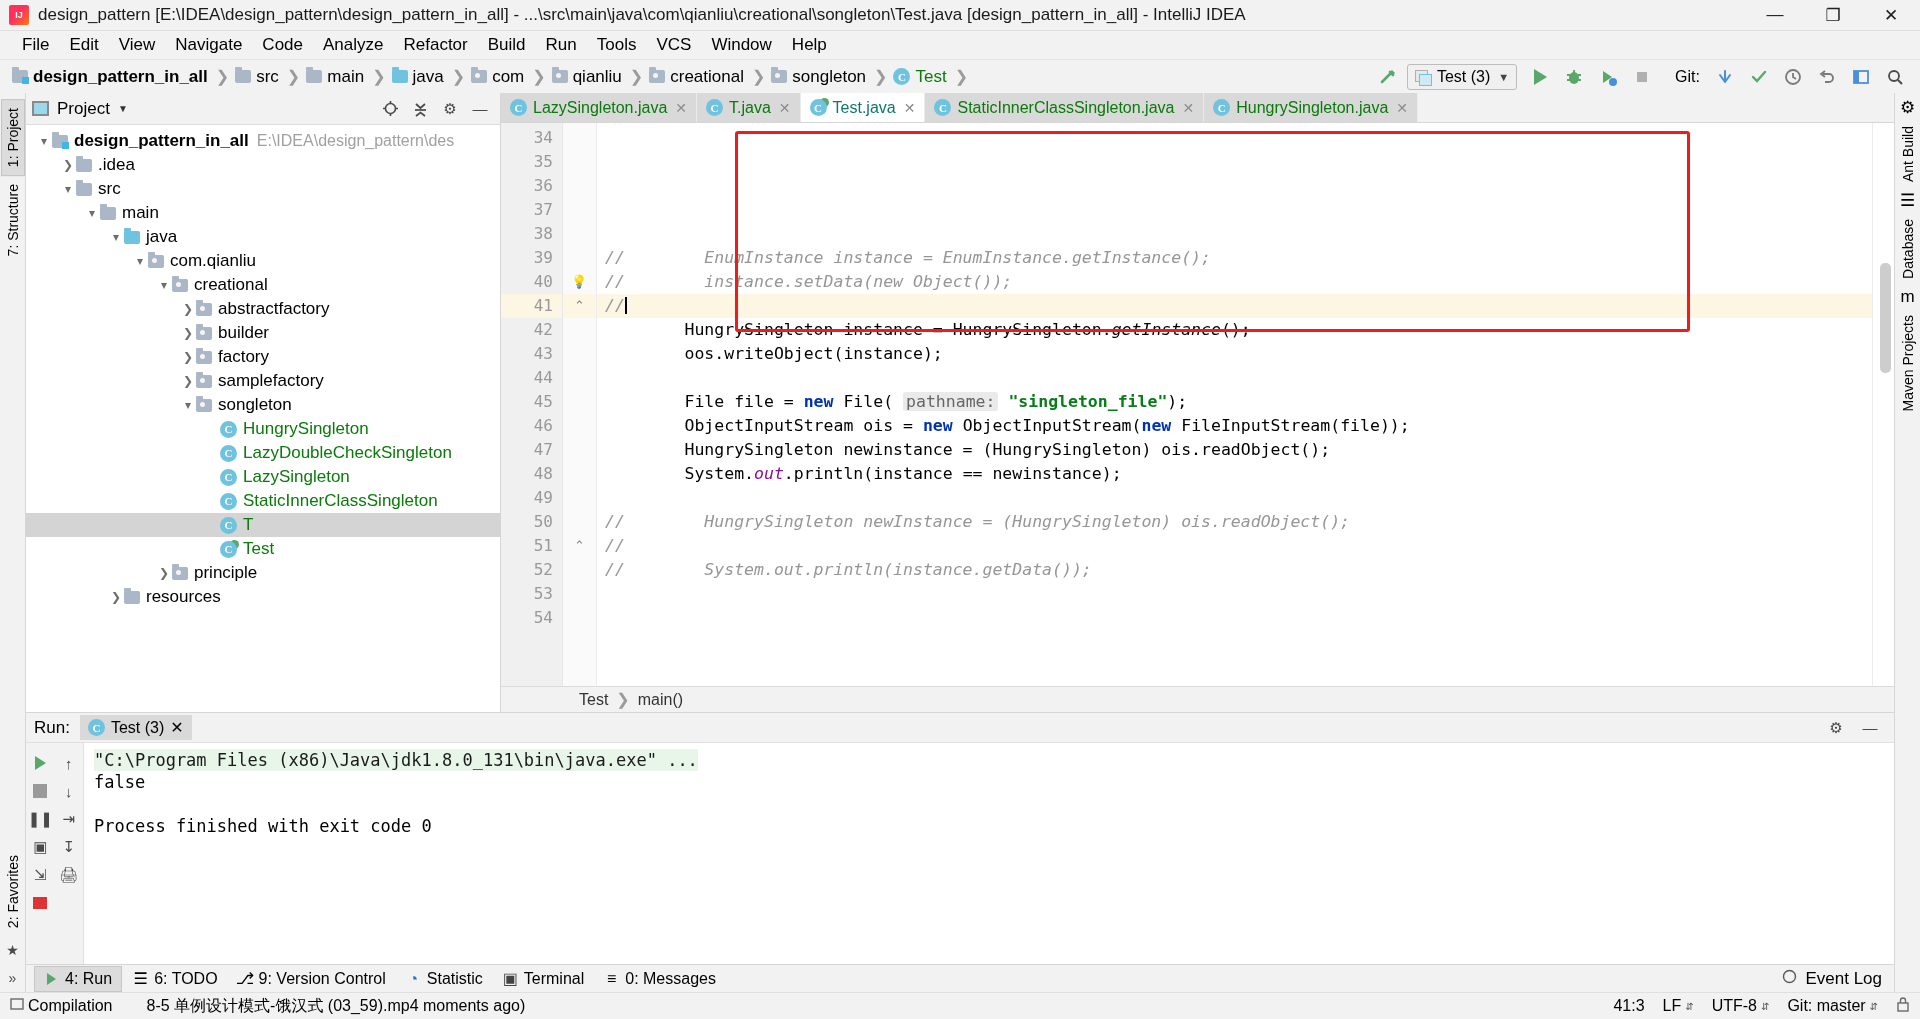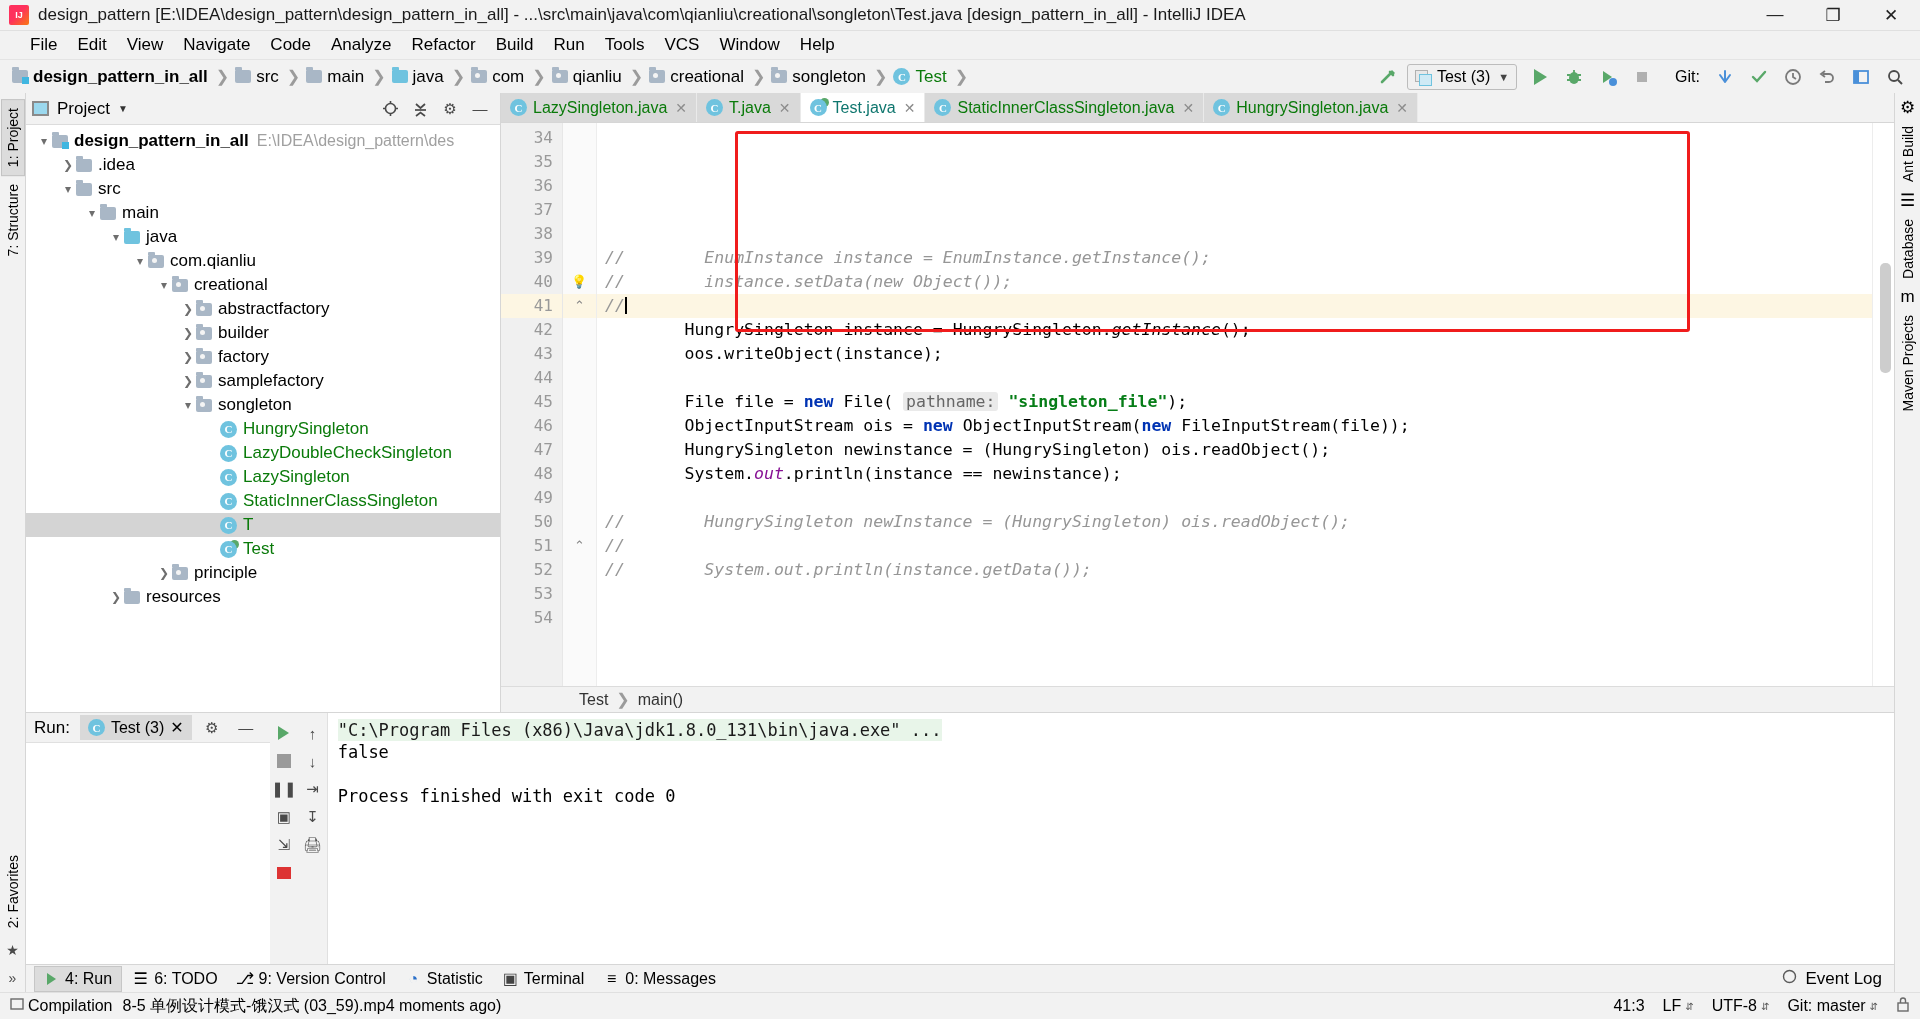--- a/index.html
+++ b/index.html
@@ -28,21 +28,21 @@
     font-weight:bold; display:flex; align-items:center; justify-content:center;
   }
   .titlebar .title-text { font-size:17px; color:#1a1a1a; white-space:nowrap; }
   .titlebar .win-ctrls { margin-left:auto; display:flex; height:33px; }
   .titlebar .win-btn {
     width:58px; height:33px; display:flex; align-items:center; justify-content:center;
     font-size:17px; color:#222;
   }
 
   
-  .menubar { height:28px; background:#f2f2f2; display:flex; align-items:center; padding-left:20px; flex:none; }
+  .menubar { height:28px; background:#f2f2f2; display:flex; align-items:center; padding-left:12px; flex:none; }
   .menubar .mi { padding:3px 10px; font-size:17px; color:#000; }
 
   
   .navbar {
     height:34px; background:#f2f2f2; display:flex; align-items:center;
     border-top:1px solid #e4e4e4; padding-left:8px; flex:none;
   }
   .crumb { display:flex; align-items:center; height:34px; padding:0 2px 0 4px; font-size:17px; }
   .crumb .c-label { margin-left:5px; white-space:nowrap; }
   .crumb.bold .c-label { font-weight:bold; }
@@ -143,21 +143,21 @@
     height:26px; background:#f2f2f2; border-top:1px solid #dcdcdc; display:flex; align-items:center;
     padding-left:78px; gap:8px; font-size:16px; color:#333; flex:none;
   }
   .breadcrumb-bottom .sep{ color:#9b9b9b; }
 
   
   .markstrip{ width:22px; background:#fff; flex:none; border-left:1px solid #ededed; position:relative;}
   .scroll-thumb{ position:absolute; right:3px; width:11px; background:#cdcdcd; border-radius:5px;}
 
   
-  .runpane{ height:252px; background:#fff; display:flex; flex-direction:row; flex:none; border-top:1px solid #d6d6d6;}
+  .runpane{ height:252px; background:#fff; display:flex; flex-direction:column; flex:none; border-top:1px solid #d6d6d6;}
   .run-header{ height:30px; background:#f2f2f2; display:flex; align-items:center; gap:10px; padding:0 8px; flex:none; border-bottom:1px solid #e0e0e0;}
   .run-header .rlabel{ font-size:17px; }
   .run-tab{ display:flex; align-items:center; gap:6px; background:#d9d9d9; padding:3px 8px; font-size:16px;}
   .run-header .right{ margin-left:auto; display:flex; gap:14px; padding-right:6px; }
   .run-body{ flex:1; display:flex; min-height:0;}
   .run-side{ width:58px; background:#f2f2f2; flex:none; display:flex; flex-direction:column; align-items:center; padding-top:6px; border-right:1px solid #e0e0e0;}
   .run-side .sic{ width:26px;height:28px;display:flex;align-items:center;justify-content:center;color:#4a4a4a;font-size:15px;}
   .run-side .cols{ display:flex; width:100%; }
   .console{ flex:1; background:#fff; padding:6px 10px; font-family:"DejaVu Sans Mono", monospace; font-size:17px; overflow:hidden;}
   .console .cmdline{ background:#e8f5e9; color:#1a1a1a; display:inline-block; }
@@ -167,21 +167,21 @@
   .bottombar{ height:28px; background:#f2f2f2; display:flex; align-items:center; gap:2px; padding-left:8px; border-top:1px solid #d6d6d6; flex:none;}
   .bb{ display:flex; align-items:center; gap:6px; padding:3px 9px; font-size:16px;}
   .bb.sel{ background:#dcdcdc; border:1px solid #c6c6c6;}
   .bottombar .right-area{ margin-left:auto; display:flex; align-items:center; gap:8px; padding-right:12px;}
 
   
   .statusbar{ height:27px; background:#f2f2f2; display:flex; align-items:center; padding:0 10px; gap:10px; border-top:1px solid #e0e0e0; font-size:16px; flex:none;}
   .statusbar .right{ margin-left:auto; display:flex; align-items:center; gap:18px;}
   .statusbar .chip{ display:flex; align-items:center; gap:4px;}
   .statusbar .caret{ font-size:10px; color:#555; }
-  .progress-chip{ display:flex; align-items:flex-end; gap:6px; }
+  .progress-chip{ display:flex; align-items:flex-end; gap:6px;margin-left:24px; }
 </style>
 </head>
 <body>
 
 <div class="app">
 
   <div class="titlebar">
     <div class="ij-logo"></div>
     <div class="title-text">design_pattern [E:\IDEA\design_pattern\design_pattern_in_all] - ...\src\main\java\com\qianliu\creational\songleton\Test.java [design_pattern_in_all] - IntelliJ IDEA</div>
     <div class="win-ctrls">

